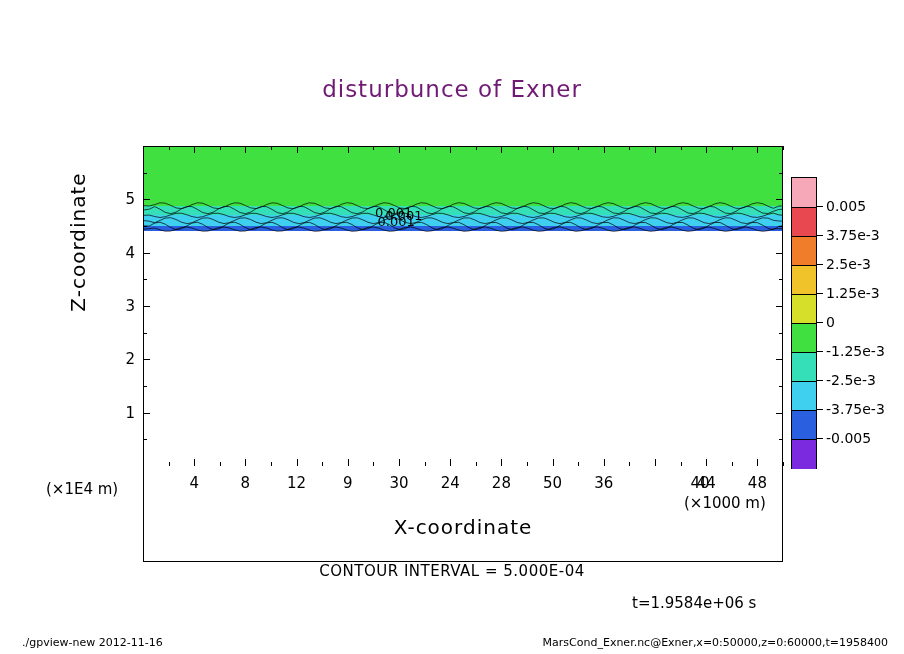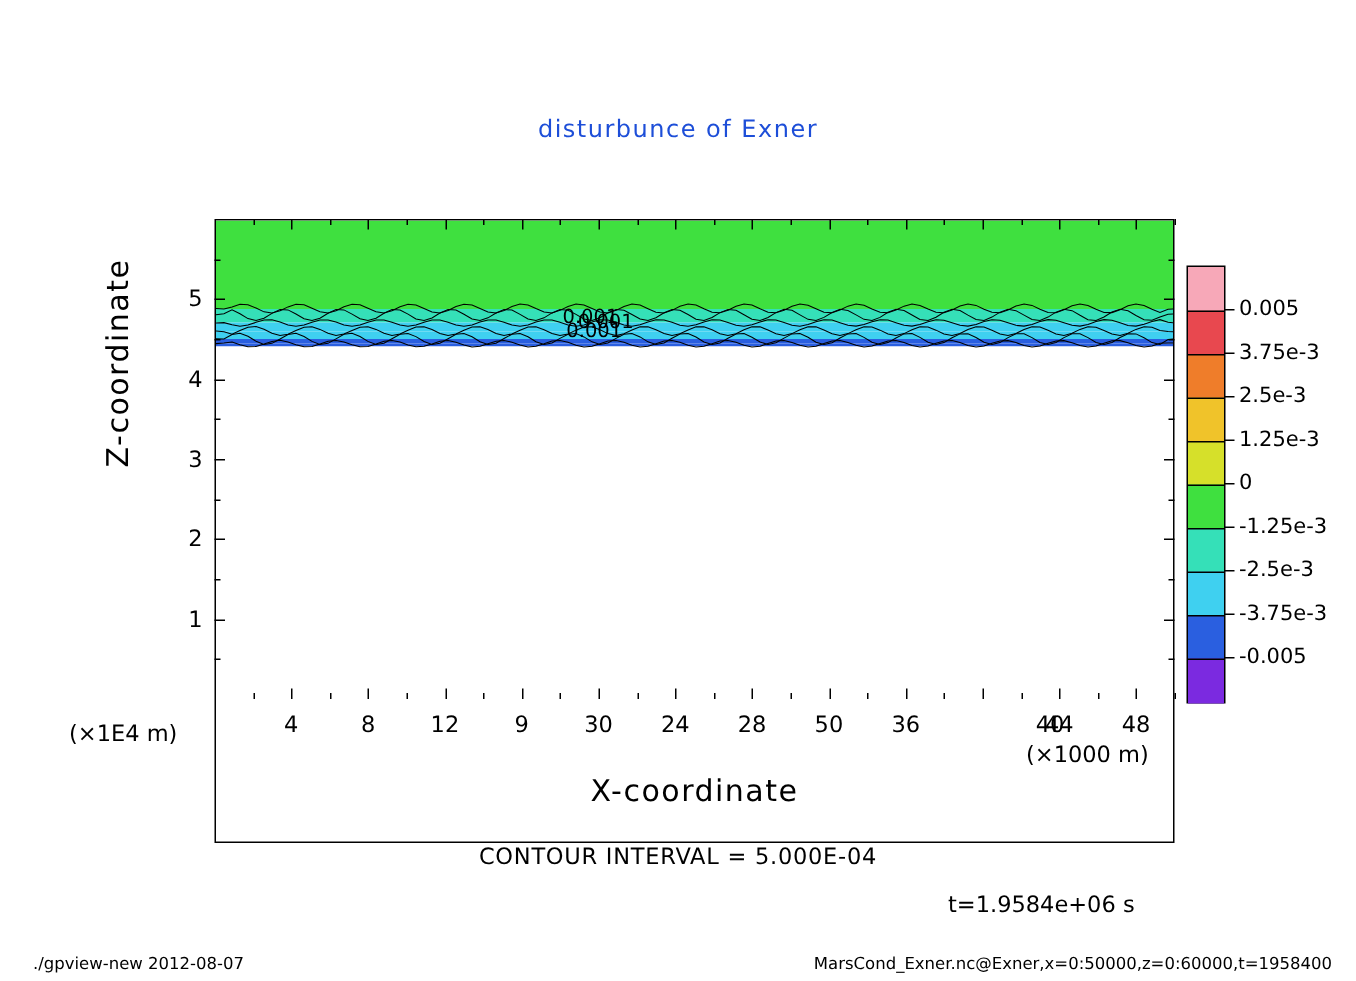--- a/index.html
+++ b/index.html
@@ -14,23 +14,23 @@
     background: #ffffff;
     font-family: "DejaVu Sans", sans-serif;
     color: #000000;
     overflow: hidden;
   }
   .title {
     position: absolute;
     left: 0; right: 0;
     top: 76px;
     text-align: center;
-    font-size: 16px;
+    font-size: 23px;
     letter-spacing: 1px;
-    color: #1d4ed8;
+    color: #701a75;
   }
   
   #plot {
     position: absolute;
     left: 143px;
     top: 146px;
     width: 640px;
     height: 416px;
     border: 1.2px solid #000;
     box-sizing: border-box;
@@ -295,21 +295,21 @@
 
   <div class="axis-name-x">X-coordinate</div>
   <div class="axis-name-y">Z-coordinate</div>
 
   <div class="unit-left">(×1E4 m)</div>
   <div class="unit-right">(×1000 m)</div>
 
   <div class="contour-interval">CONTOUR INTERVAL = 5.000E-04</div>
   <div class="time-text">t=1.9584e+06 s</div>
 
-  <div class="footer-left">./gpview-new  2012-08-07</div>
+  <div class="footer-left">./gpview-new  2012-11-16</div>
   <div class="footer-right">MarsCond_Exner.nc@Exner,x=0:50000,z=0:60000,t=1958400</div>
 
   <div id="colorbar">
       <div class="cb-cell" style="top: 0px; height: 29px; background: rgb(247, 168, 184);"></div>
       <div class="cb-cell" style="top: 29px; height: 29px; background: rgb(232, 72, 79); border-top: 1px solid rgb(0, 0, 0);"></div>
       <div class="cb-cell" style="top: 58px; height: 29px; background: rgb(239, 125, 42); border-top: 1px solid rgb(0, 0, 0);"></div>
       <div class="cb-cell" style="top: 87px; height: 29px; background: rgb(240, 195, 42); border-top: 1px solid rgb(0, 0, 0);"></div>
       <div class="cb-cell" style="top: 116px; height: 29px; background: rgb(214, 224, 42); border-top: 1px solid rgb(0, 0, 0);"></div>
       <div class="cb-cell" style="top: 145px; height: 29px; background: rgb(63, 224, 63); border-top: 1px solid rgb(0, 0, 0);"></div>
       <div class="cb-cell" style="top: 174px; height: 29px; background: rgb(53, 224, 184); border-top: 1px solid rgb(0, 0, 0);"></div>

